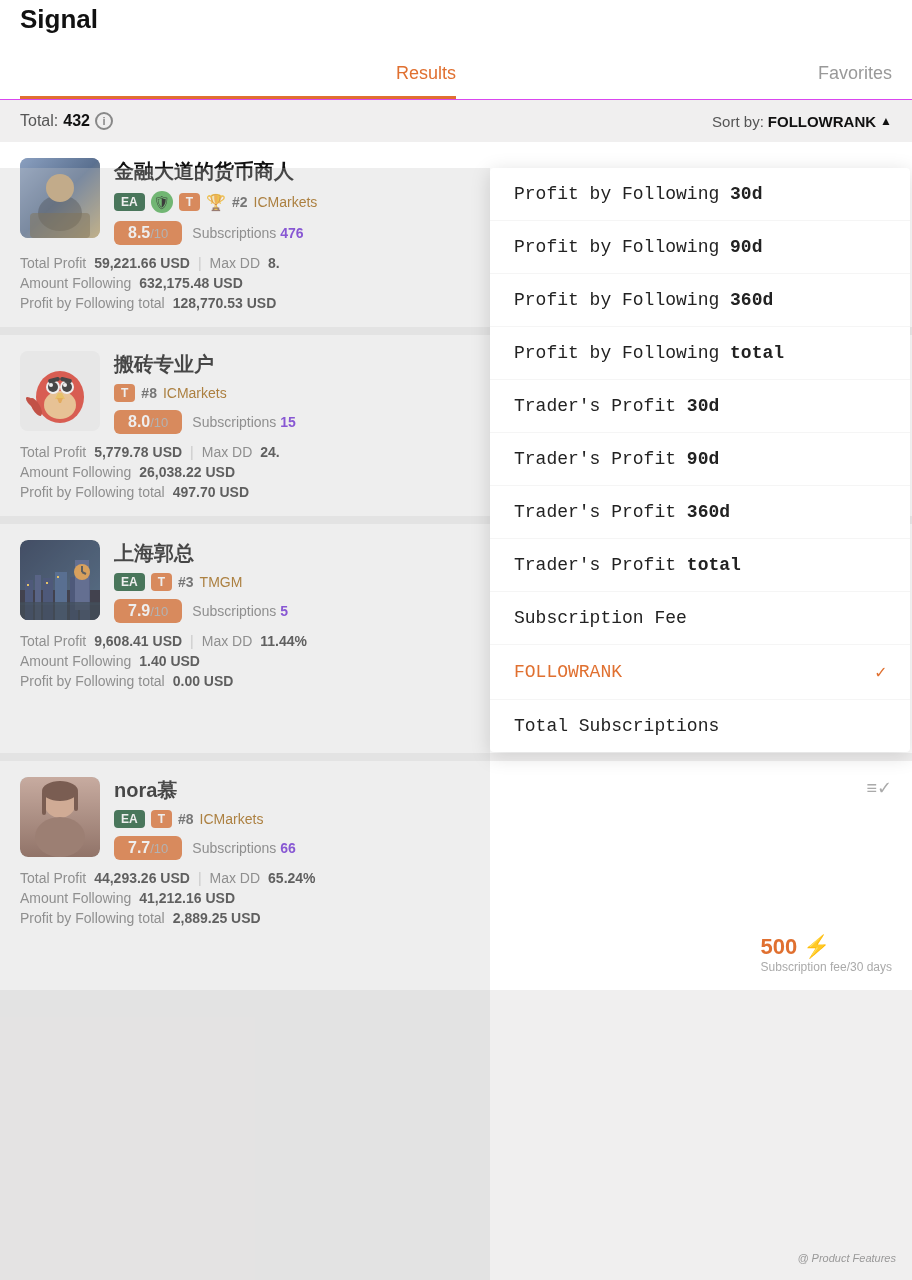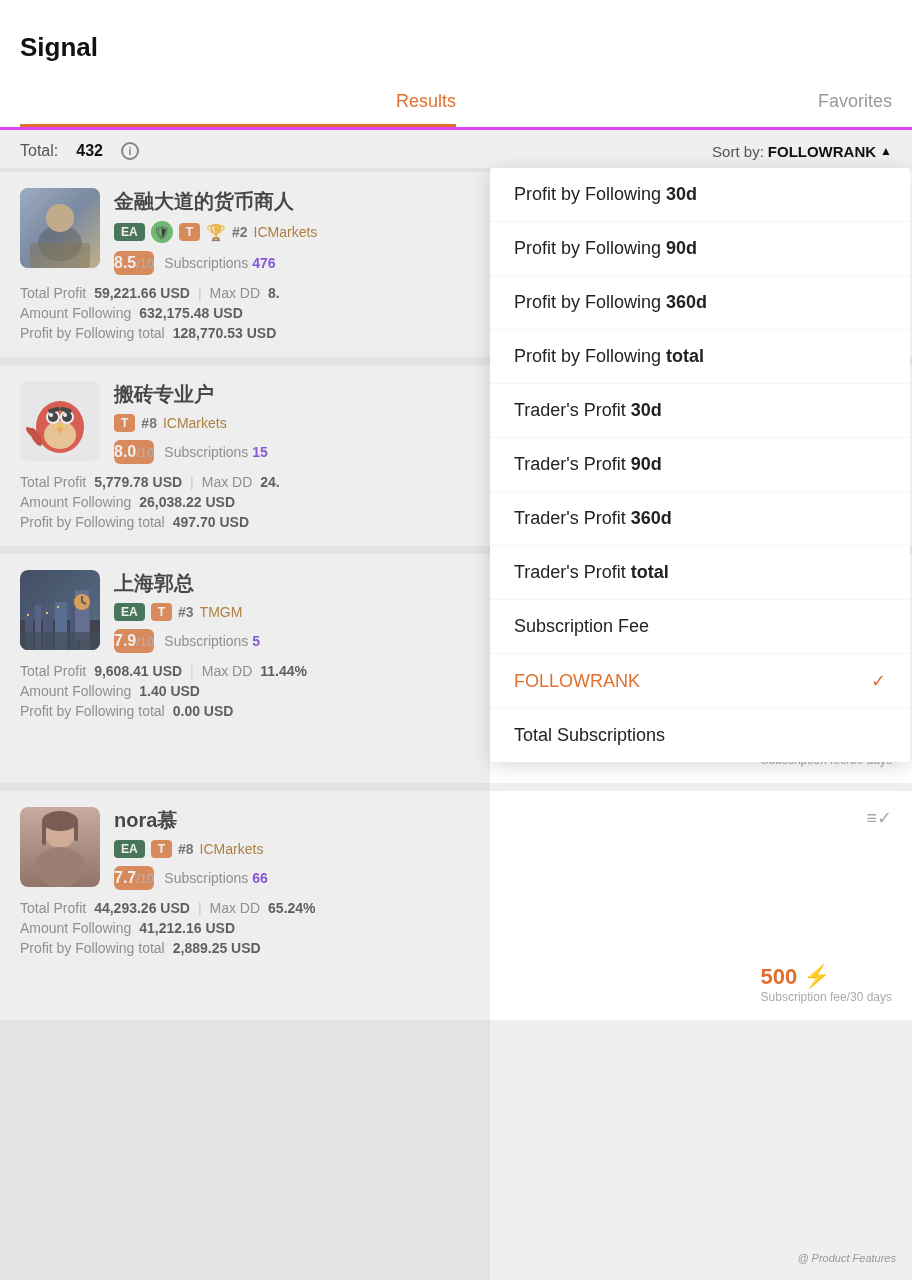--- a/index.html
+++ b/index.html
@@ -8,22 +8,22 @@
       background: #f0efef;
       width: 912px;
       min-height: 1280px;
       position: relative;
       overflow-x: hidden;
     }
 
     
     .header {
       background: white;
-      padding: 32px 20px 0 20px;
-      border-bottom: 3px solid #d946ef;
+      padding: 4px 20px 0 20px;
+      border-bottom: 1px solid #d946ef;
     }
     .header-title {
       font-size: 26px;
       font-weight: 700;
       color: #111;
       padding-bottom: 16px;
     }
     .tabs {
       display: flex;
     }
@@ -47,21 +47,21 @@
       display: flex;
       align-items: center;
       padding: 12px 20px;
       background: #f0efef;
     }
     .toolbar-total {
       font-size: 16px;
       color: #555;
       display: flex;
       align-items: center;
-      gap: 18px;
+      gap: 5px;
     }
     .toolbar-total strong {
       font-weight: 700;
       color: #111;
     }
     .info-icon {
       width: 18px; height: 18px;
       border: 2px solid #888;
       border-radius: 50%;
       display: inline-flex;
@@ -162,21 +162,21 @@
     }
     .score-row {
       display: flex;
       align-items: center;
       gap: 10px;
     }
     .score {
       background: #e07030;
       color: white;
       border-radius: 6px;
-      padding: 3px 0;
+      padding: 3px 14px;
       font-size: 16px;
       font-weight: 700;
     }
     .score-denom {
       font-size: 13px;
       color: #aaa;
       font-weight: 400;
     }
     .subscriptions {
       font-size: 14px;
@@ -233,20 +233,21 @@
     
     .dropdown-overlay {
       position: absolute;
       top: 168px;
       left: 490px;
       width: 420px;
       background: white;
       border-radius: 4px;
       box-shadow: 0 4px 20px rgba(0,0,0,0.15);
       z-index: 100;
+      font-family: Liberation Mono, monospace;
     }
     .dropdown-item {
       padding: 16px 24px;
       font-size: 18px;
       color: #222;
       cursor: pointer;
       display: flex;
       align-items: center;
       justify-content: space-between;
       border-bottom: 1px solid #f5f5f5;

